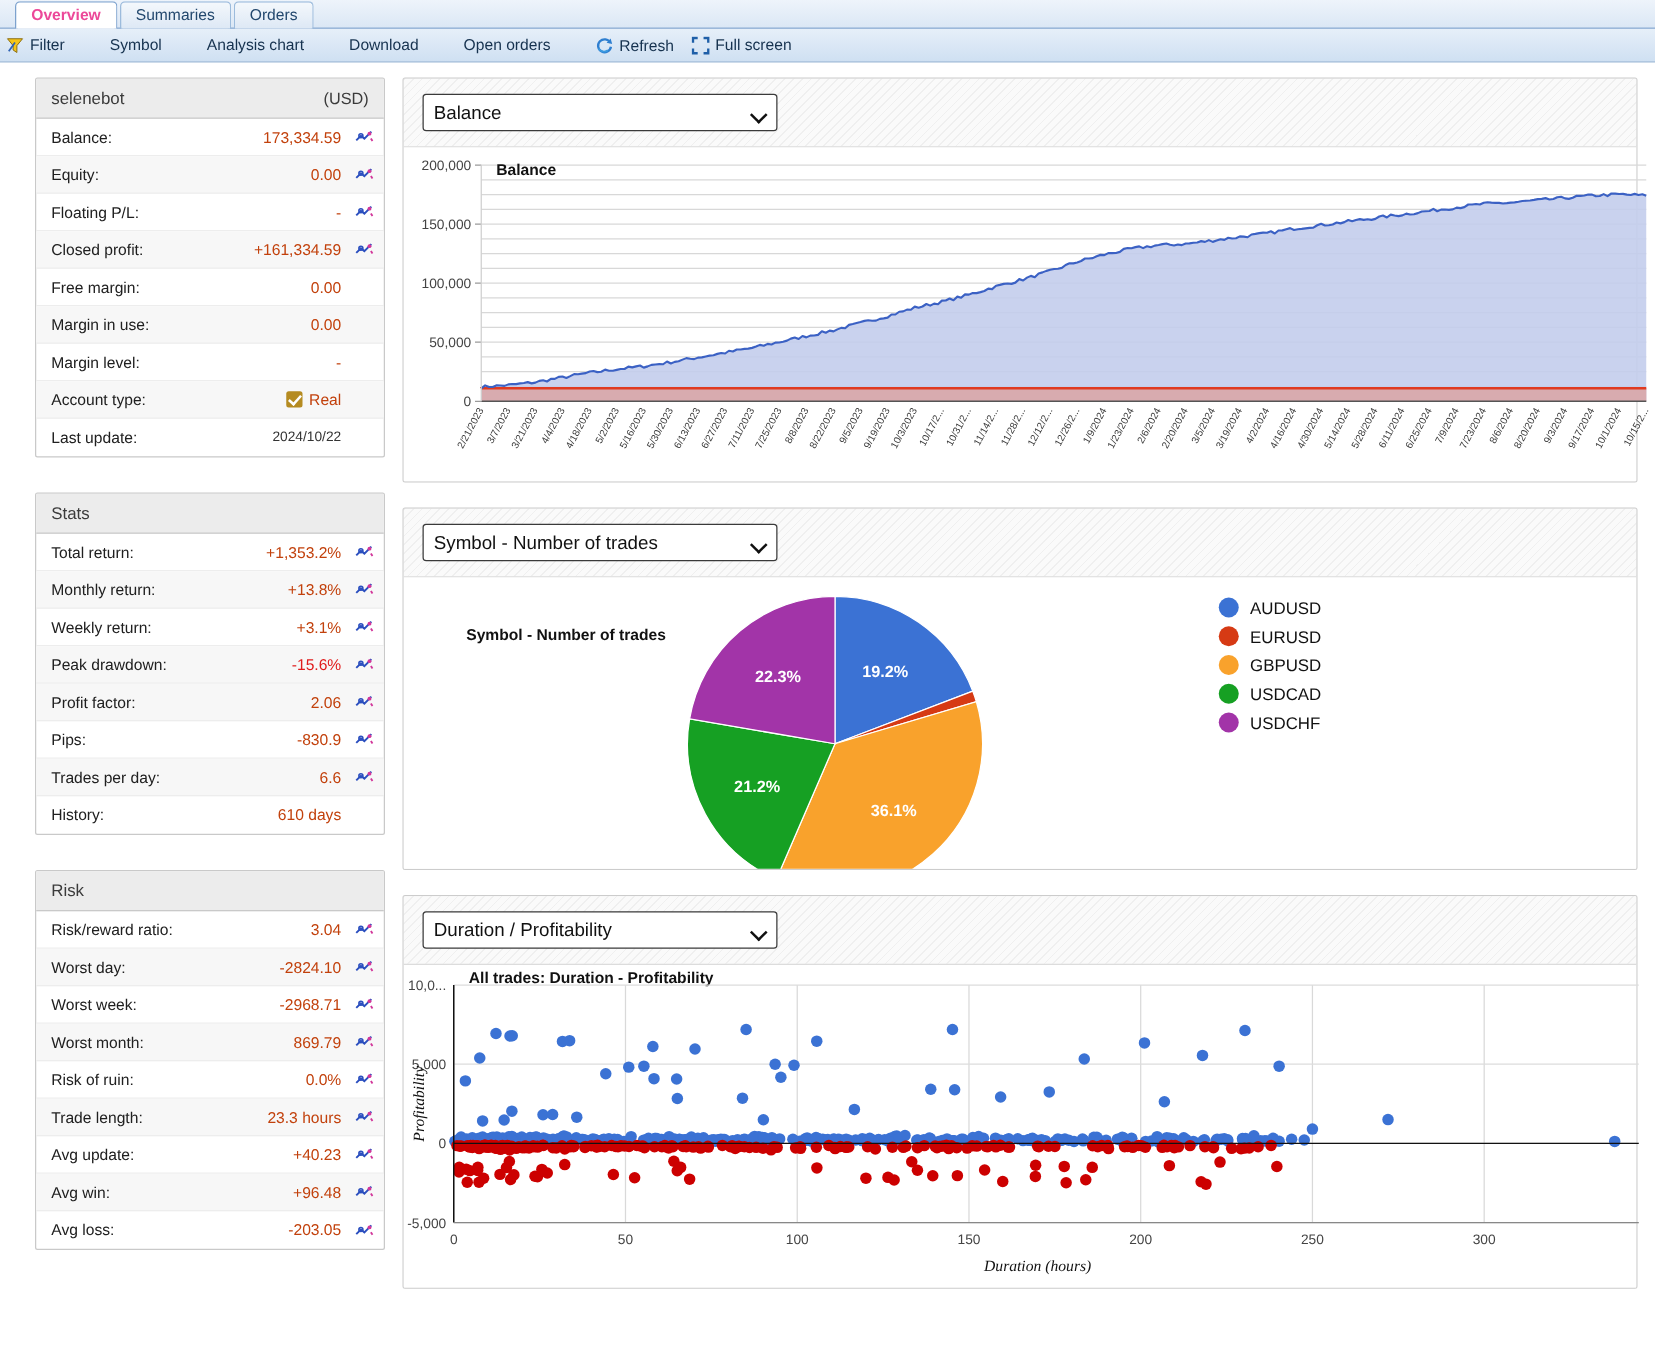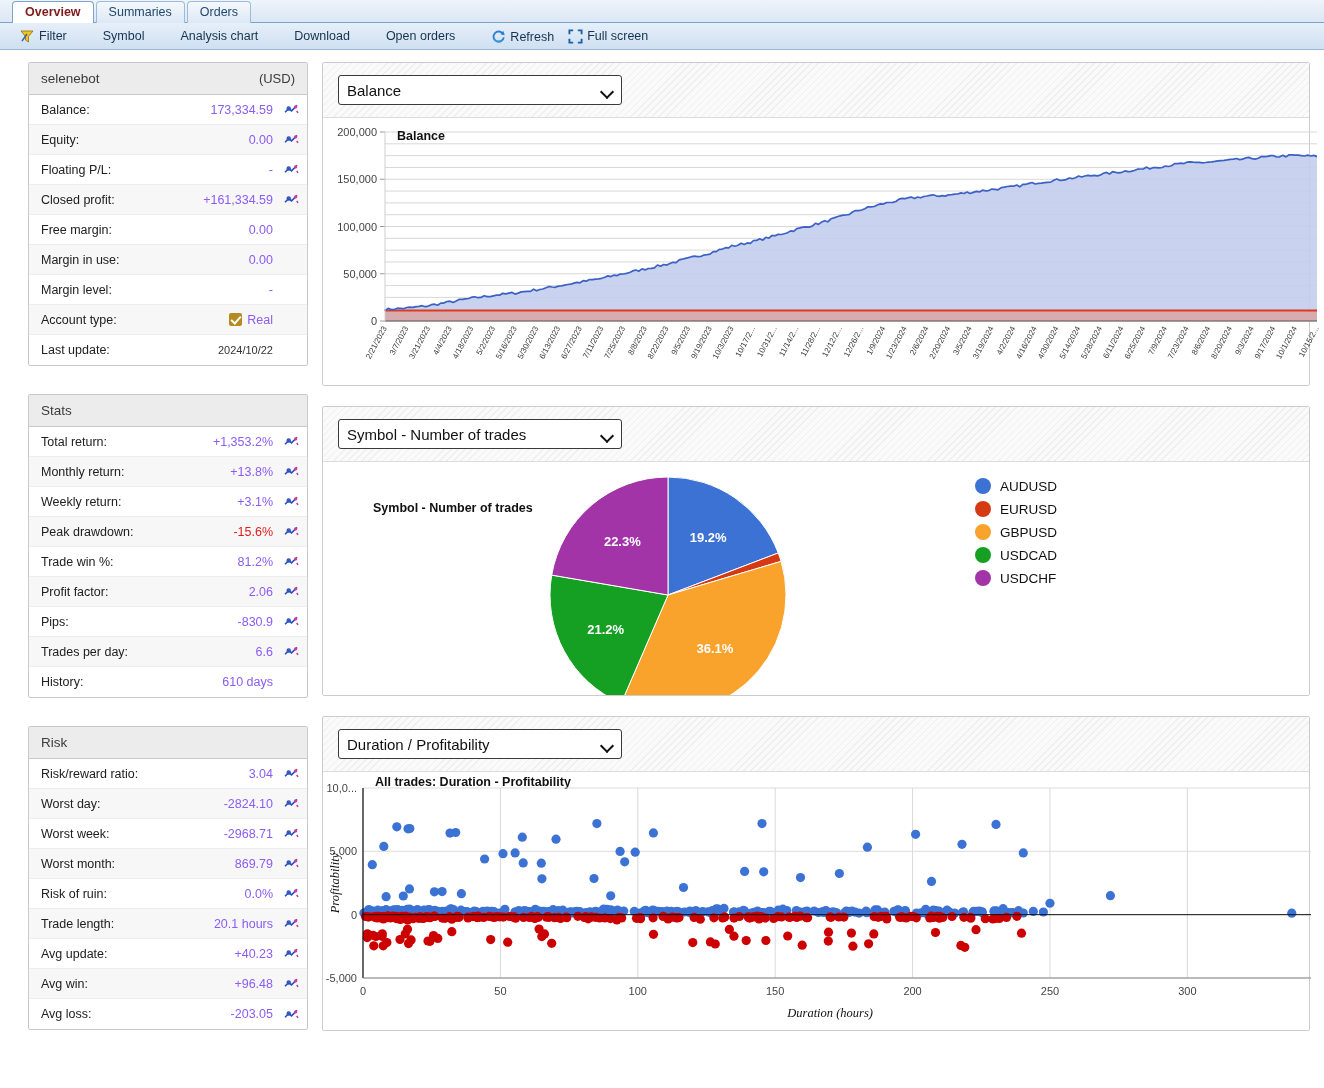--- a/index.html
+++ b/index.html
@@ -34,34 +34,34 @@
     border:1px solid #9cbbdc;
     border-bottom:none;
     border-radius:4px 4px 0 0;
     cursor:pointer;
     position:relative;
     top:1px;
   }
   .tab.active{
     background:#ffffff;
     font-weight:bold;
-    color:#7f1d1d;
+    color:#ec4899;
     border-color:#7da2ce;
     top:1px;
     z-index:3;
   }
 
   
   .toolbar{
     height:27px;
     background:linear-gradient(#e6eff9,#cfe0f2);
     border-bottom:1px solid #9bb8d6;
     display:flex;
     align-items:center;
-    padding-left:20px;
+    padding-left:5px;
     gap:0px;
   }
   .tbitem{
     display:flex;
     align-items:center;
     gap:4px;
     font-size:12.5px;
     color:#16324f;
     margin-right:36px;
     cursor:pointer;
@@ -105,21 +105,21 @@
     display:flex;
     align-items:center;
     padding:0 8px 0 12px;
     border-bottom:1px solid #ededed;
     font-size:12.5px;
   }
   .row:last-child{border-bottom:none;}
   .row.alt{background:#f7f7f7;}
   .row .lbl{flex:1 1 auto;color:#202020;}
   .row .val{
-    text-align:right;color:#8b5cf6;white-space:nowrap;
+    text-align:right;color:#c2410c;white-space:nowrap;
     font-size:12.5px;
   }
   .row .val.small{font-size:11px;color:#333;}
   .row .val.neg{color:#e01b1b;}
   .row .ic{
     width:20px;flex:0 0 20px;display:flex;align-items:center;
     justify-content:flex-end;margin-left:6px;
   }
   .chk{
     display:inline-block;width:13px;height:13px;background:#b58b21;
@@ -365,32 +365,20 @@
             <span class="val neg">-15.6%</span>
             <span class="ic">
               <svg width="15" height="13" viewBox="0 0 16 14">
                 <polyline points="1,10 5,6 8,8.5 14,2.5" fill="none" stroke="#2b4fbf" stroke-width="1.7"></polyline>
                 <circle cx="5" cy="6" r="1.7" fill="none" stroke="#2b4fbf" stroke-width="1.4"></circle>
                 <circle cx="12.4" cy="4.2" r="1.7" fill="#d2379a"></circle>
                 <path d="M13.6 8.4 L15 10.6" stroke="#d2379a" stroke-width="1.6"></path>
               </svg>
             </span>
           </div>
-          <div class="row">
-            <span class="lbl">Trade win %:</span>
-            <span class="val">81.2%</span>
-            <span class="ic">
-              <svg width="15" height="13" viewBox="0 0 16 14">
-                <polyline points="1,10 5,6 8,8.5 14,2.5" fill="none" stroke="#2b4fbf" stroke-width="1.7"></polyline>
-                <circle cx="5" cy="6" r="1.7" fill="none" stroke="#2b4fbf" stroke-width="1.4"></circle>
-                <circle cx="12.4" cy="4.2" r="1.7" fill="#d2379a"></circle>
-                <path d="M13.6 8.4 L15 10.6" stroke="#d2379a" stroke-width="1.6"></path>
-              </svg>
-            </span>
-          </div>
           <div class="row alt">
             <span class="lbl">Profit factor:</span>
             <span class="val">2.06</span>
             <span class="ic">
               <svg width="15" height="13" viewBox="0 0 16 14">
                 <polyline points="1,10 5,6 8,8.5 14,2.5" fill="none" stroke="#2b4fbf" stroke-width="1.7"></polyline>
                 <circle cx="5" cy="6" r="1.7" fill="none" stroke="#2b4fbf" stroke-width="1.4"></circle>
                 <circle cx="12.4" cy="4.2" r="1.7" fill="#d2379a"></circle>
                 <path d="M13.6 8.4 L15 10.6" stroke="#d2379a" stroke-width="1.6"></path>
               </svg>
@@ -488,21 +476,21 @@
               <svg width="15" height="13" viewBox="0 0 16 14">
                 <polyline points="1,10 5,6 8,8.5 14,2.5" fill="none" stroke="#2b4fbf" stroke-width="1.7"></polyline>
                 <circle cx="5" cy="6" r="1.7" fill="none" stroke="#2b4fbf" stroke-width="1.4"></circle>
                 <circle cx="12.4" cy="4.2" r="1.7" fill="#d2379a"></circle>
                 <path d="M13.6 8.4 L15 10.6" stroke="#d2379a" stroke-width="1.6"></path>
               </svg>
             </span>
           </div>
           <div class="row alt">
             <span class="lbl">Trade length:</span>
-            <span class="val">20.1 hours</span>
+            <span class="val">23.3 hours</span>
             <span class="ic">
               <svg width="15" height="13" viewBox="0 0 16 14">
                 <polyline points="1,10 5,6 8,8.5 14,2.5" fill="none" stroke="#2b4fbf" stroke-width="1.7"></polyline>
                 <circle cx="5" cy="6" r="1.7" fill="none" stroke="#2b4fbf" stroke-width="1.4"></circle>
                 <circle cx="12.4" cy="4.2" r="1.7" fill="#d2379a"></circle>
                 <path d="M13.6 8.4 L15 10.6" stroke="#d2379a" stroke-width="1.6"></path>
               </svg>
             </span>
           </div>
           <div class="row">

